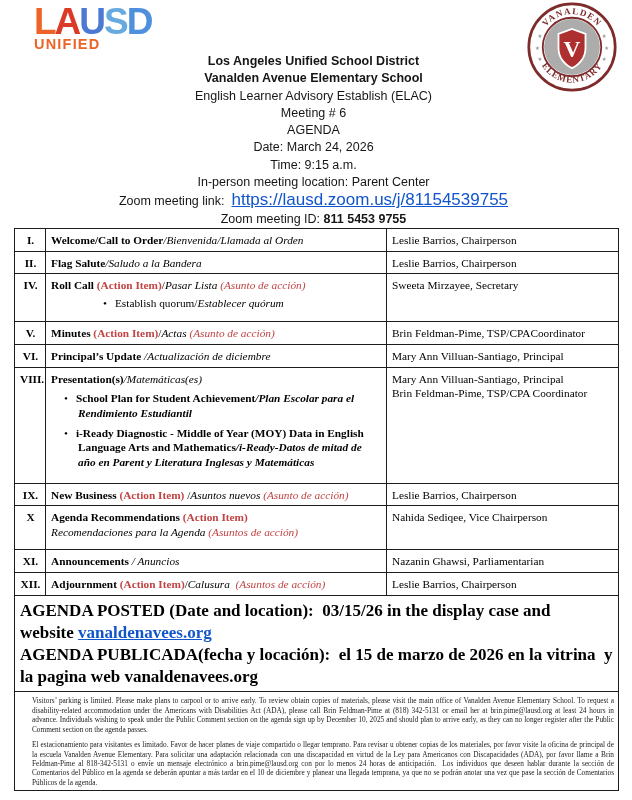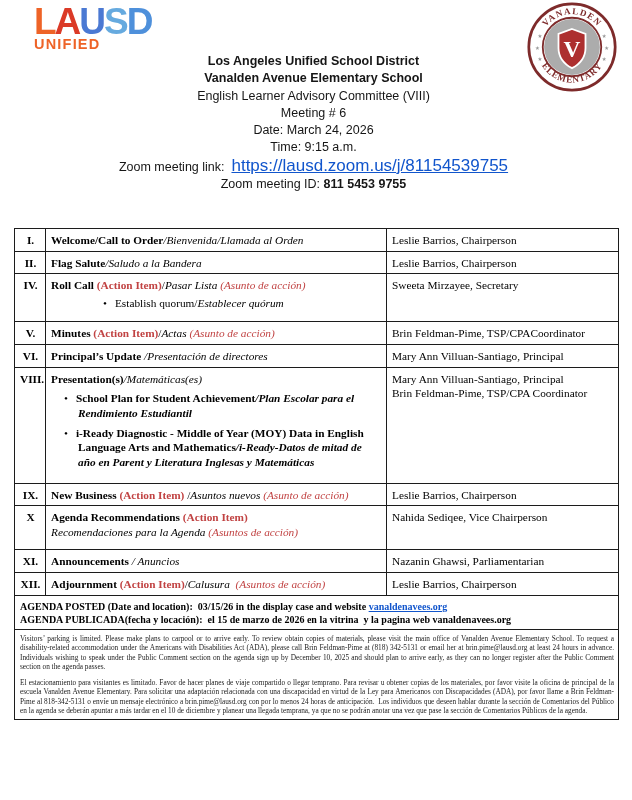--- a/index.html
+++ b/index.html
@@ -33,25 +33,25 @@
   .it  { font-style:italic; }
   .enit{ font-weight:700; font-style:italic; }
   .red  { color:var(--red,#C14343); font-weight:700; }
   .redit{ color:var(--red,#C14343); font-style:italic; }
   .bdot { padding-right:8px; font-style:normal; }
   .bullet3 { padding-left:2px; text-indent:22px; margin-top:3px; }
   .bullet4 { padding-left:2px; text-indent:50px; margin-top:3px; }
   .bullet8 { padding-left:27px; text-indent:-14px; margin-top:5px; }
   .h48{height:48px;} .h40{height:40px;} .h108{height:108px;} .h36{height:36px;}
 
-  td.posted { font-weight:700; font-size:10px; line-height:19px; padding:4px 6px; }
+  td.posted { font-weight:700; font-size:17px; line-height:19px; padding:4px 6px; }
   .plink { color:var(--link,#1155CC); text-decoration:underline; }
 
   td.fine { font-size:7.3px; line-height:1.4; padding:3px 5px 6px 5px; color:#222; text-align:justify; }
-  td.fine p { margin:0 0 6px 0; }
+  td.fine p { margin:0 0 6px 12px; }
   td.fine p:last-child { margin-bottom:0; }
 </style>
 </head>
 <body>
 
 <div class="page">
 
   <div class="logo">
     <div class="logo-letters"><span style="color: rgb(238, 99, 39);">L</span><span style="color: rgb(219, 58, 39);">A</span><span style="color: rgb(75, 121, 211);">U</span><span style="color: rgb(102, 170, 223);">S</span><span style="color: rgb(78, 144, 219);">D</span></div>
     <div class="logo-unified" style="color: rgb(238, 99, 39);">UNIFIED</div>
@@ -73,24 +73,26 @@
     <text x="85.7" y="39.5" font-size="6" fill="#9A9A9A" text-anchor="middle">★</text>
     <text x="88.5" y="53" font-size="6" fill="#9A9A9A" text-anchor="middle">★</text>
     <text x="85.7" y="66" font-size="6" fill="#9A9A9A" text-anchor="middle">★</text>
     <path d="M50 30 L65 35.5 V51 C65 62.5 57.5 69.5 50 73.5 C42.5 69.5 35 62.5 35 51 V35.5 Z" stroke="#ffffff" stroke-width="2" fill="#AD2F2F"></path>
     <text x="50" y="61.5" font-size="26" font-weight="bold" fill="#ffffff" text-anchor="middle">V</text>
   </svg>
 
   <div class="header-block">
     <div class="hb">Los Angeles Unified School District</div>
     <div class="hb">Vanalden Avenue Elementary School</div>
-    <div>English Learner Advisory Committee (VIII)</div>
+    <div>English Learner Advisory Establish (ELAC)</div>
     <div>Meeting # 6</div>
+    <div>AGENDA</div>
     <div>Date: March 24, 2026</div>
     <div>Time: 9:15 a.m.</div>
+    <div>In-person meeting location: Parent Center</div>
     <div><span>Zoom meeting link:&nbsp;</span> <a href="#" class="zlink">https://lausd.zoom.us/j/81154539755</a></div>
     <div><span>Zoom meeting ID: </span><span class="hb">811 5453 9755</span></div>
   </div>
 
   <table class="agenda">
     <colgroup>
         <col style="width:31px">
         <col style="width:341px">
         <col style="width:232px">
       </colgroup>
@@ -113,21 +115,21 @@
         </td>
         <td>Sweeta Mirzayee, Secretary</td>
       </tr>
       <tr>
         <td class="num">V.</td>
         <td><span class="en">Minutes</span><span class="red"> (Action Item)</span><span>/</span><span class="it">Actas </span><span class="redit">(Asunto de acción)</span></td>
         <td>Brin Feldman-Pime, TSP/CPACoordinator</td>
       </tr>
       <tr>
         <td class="num">VI.</td>
-        <td><span class="en">Principal’s Update </span><span class="it">/Presentación de directores</span></td>
+        <td><span class="en">Principal’s Update </span><span class="it">/Actualización de diciembre</span></td>
         <td>Mary Ann Villuan-Santiago, Principal</td>
       </tr>
       <tr>
         <td class="num">VIII.</td>
         <td class="h108">
           <div><span class="en">Presentation(s)</span><span class="it">/Matemáticas(es)</span></div>
           <div class="bullet8"><span class="bdot">•</span><span class="en">School Plan for Student Achievement</span><span class="enit">/Plan Escolar para el Rendimiento Estudiantil</span></div>
           <div class="bullet8"><span class="bdot">•</span><span class="en">i-Ready Diagnostic - Middle of Year (MOY) Data in English Language Arts and Mathematics</span><span class="enit">/i-Ready-Datos de mitad de año en Parent y Literatura Inglesas y Matemáticas</span></div>
         </td>
         <td>

